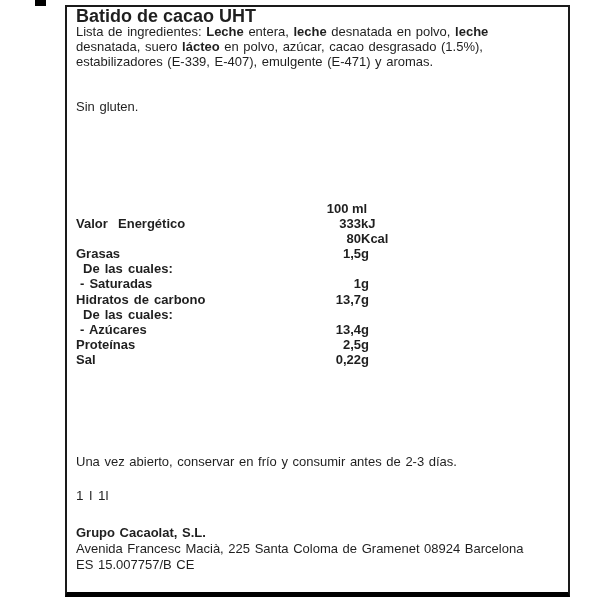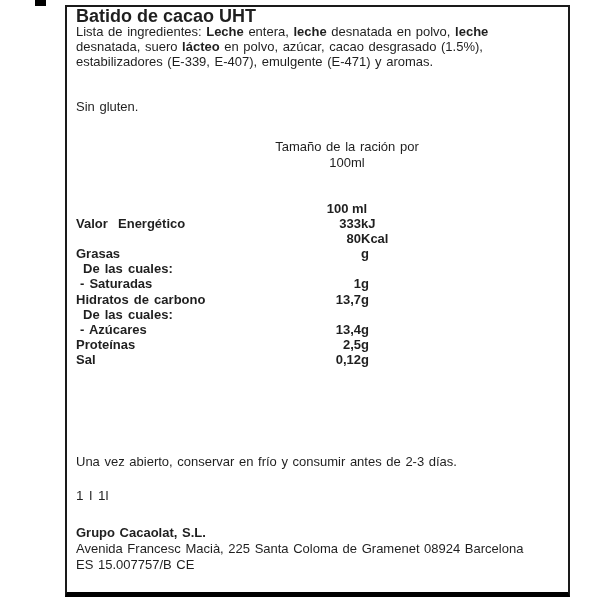--- a/index.html
+++ b/index.html
@@ -63,42 +63,39 @@
 
     <div class="ingredients">
         <div class="rich-line"><span>Lista de ingredientes: </span><span class="b">Leche</span><span> entera, </span><span class="b">leche</span><span> desnatada en polvo, </span><span class="b">leche</span></div>
         <div class="rich-line"><span>desnatada, suero </span><span class="b">lácteo</span><span> en polvo, azúcar, cacao desgrasado (1.5%),</span></div>
         <div class="rich-line"><span>estabilizadores (E-339, E-407), emulgente (E-471) y aromas.</span></div>
       </div>
 
 
     <div class="note note-gluten">Sin gluten.</div>
 
-    <div class="serving">
-      <div>Tamaño de la ración por</div>
-      <div>100ml</div>
-    </div>
 
     <div class="ntable">
       <div class="nrow header">
         <span class="colhead">100 ml</span>
       </div>
 
     <div class="nrow">
           <span class="lbl ind0">Valor  Energético</span>
           <span class="num">333</span>
           <span class="unit">kJ</span>
         </div>
         <div class="nrow">
           <span class="lbl ind0"></span>
           <span class="num">80</span>
           <span class="unit">Kcal</span>
         </div>
         <div class="nrow">
           <span class="lbl ind0">Grasas</span>
+          <span class="num">1,5</span>
           <span class="unit">g</span>
         </div>
         <div class="nrow">
           <span class="lbl ind1">De las cuales:</span>
         </div>
         <div class="nrow">
           <span class="lbl ind2">- Saturadas</span>
           <span class="num">1</span>
           <span class="unit">g</span>
         </div>
@@ -115,21 +112,21 @@
           <span class="num">13,4</span>
           <span class="unit">g</span>
         </div>
         <div class="nrow">
           <span class="lbl ind0">Proteínas</span>
           <span class="num">2,5</span>
           <span class="unit">g</span>
         </div>
         <div class="nrow">
           <span class="lbl ind0">Sal</span>
-          <span class="num">0,12</span>
+          <span class="num">0,22</span>
           <span class="unit">g</span>
         </div>
       </div>
 
     <div class="note note-open">Una vez abierto, conservar en frío y consumir antes de 2-3 días.</div>
 
     <div class="volume">1 l 1l</div>
 
     <div class="mfr">
       <div class="name">Grupo Cacaolat, S.L.</div>

